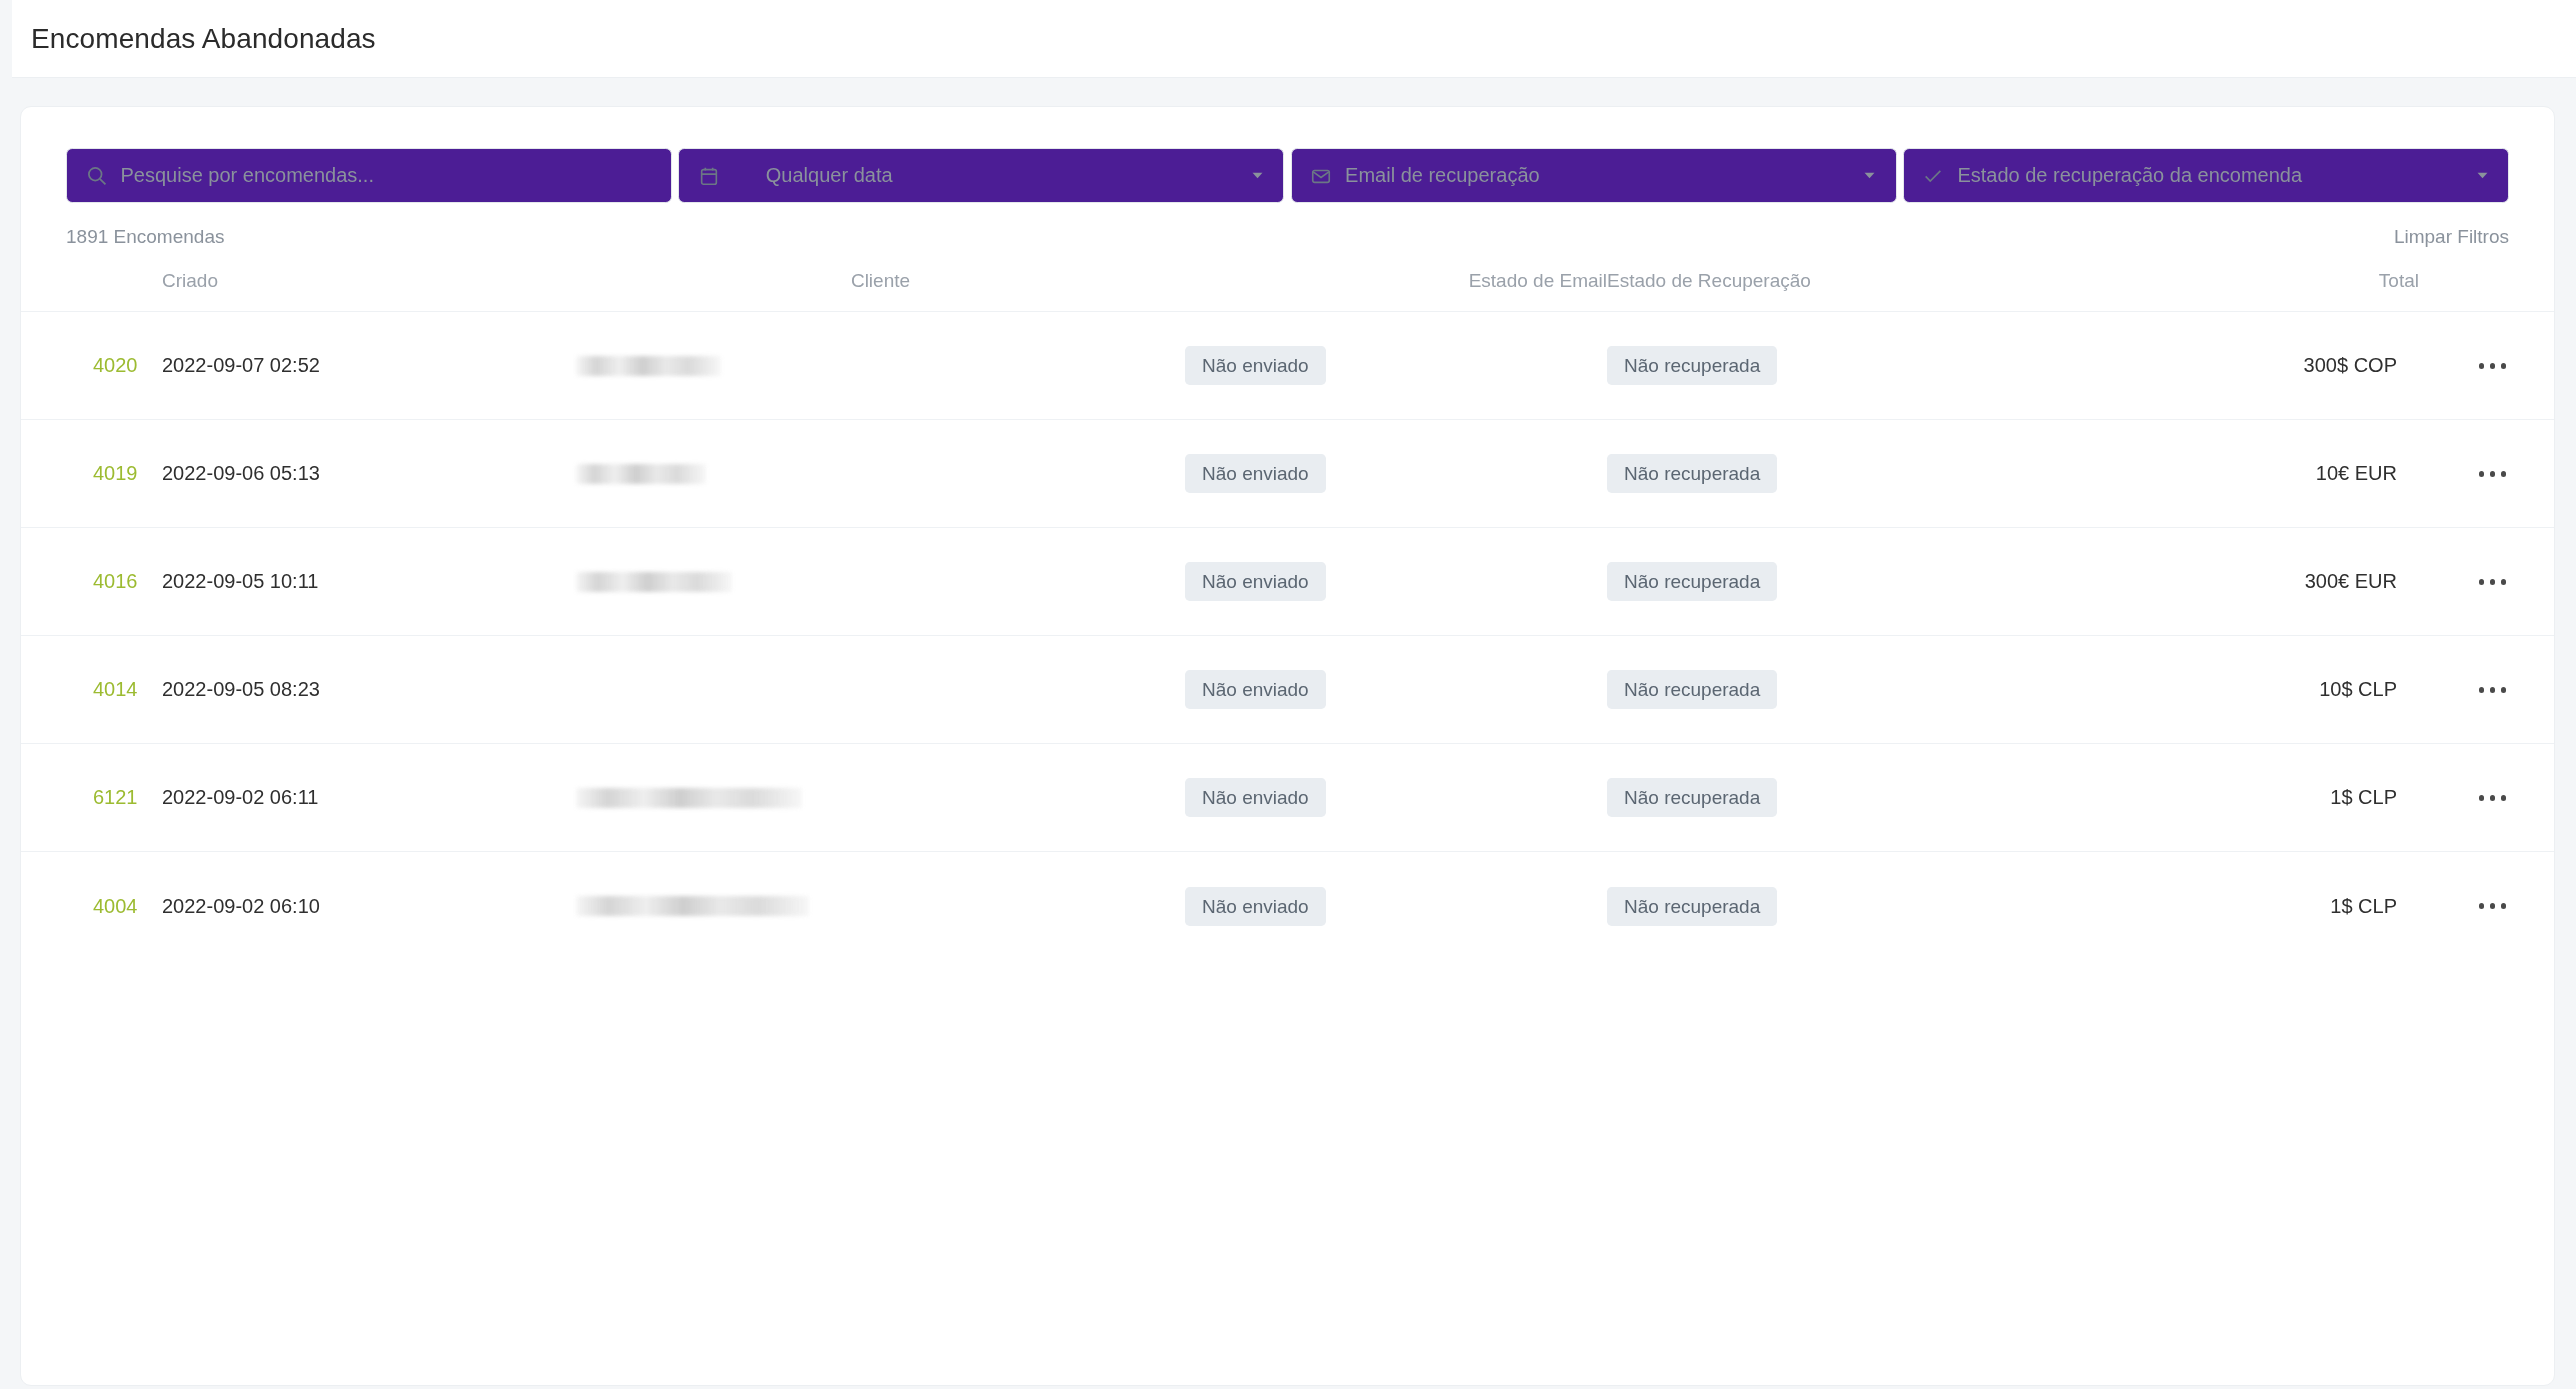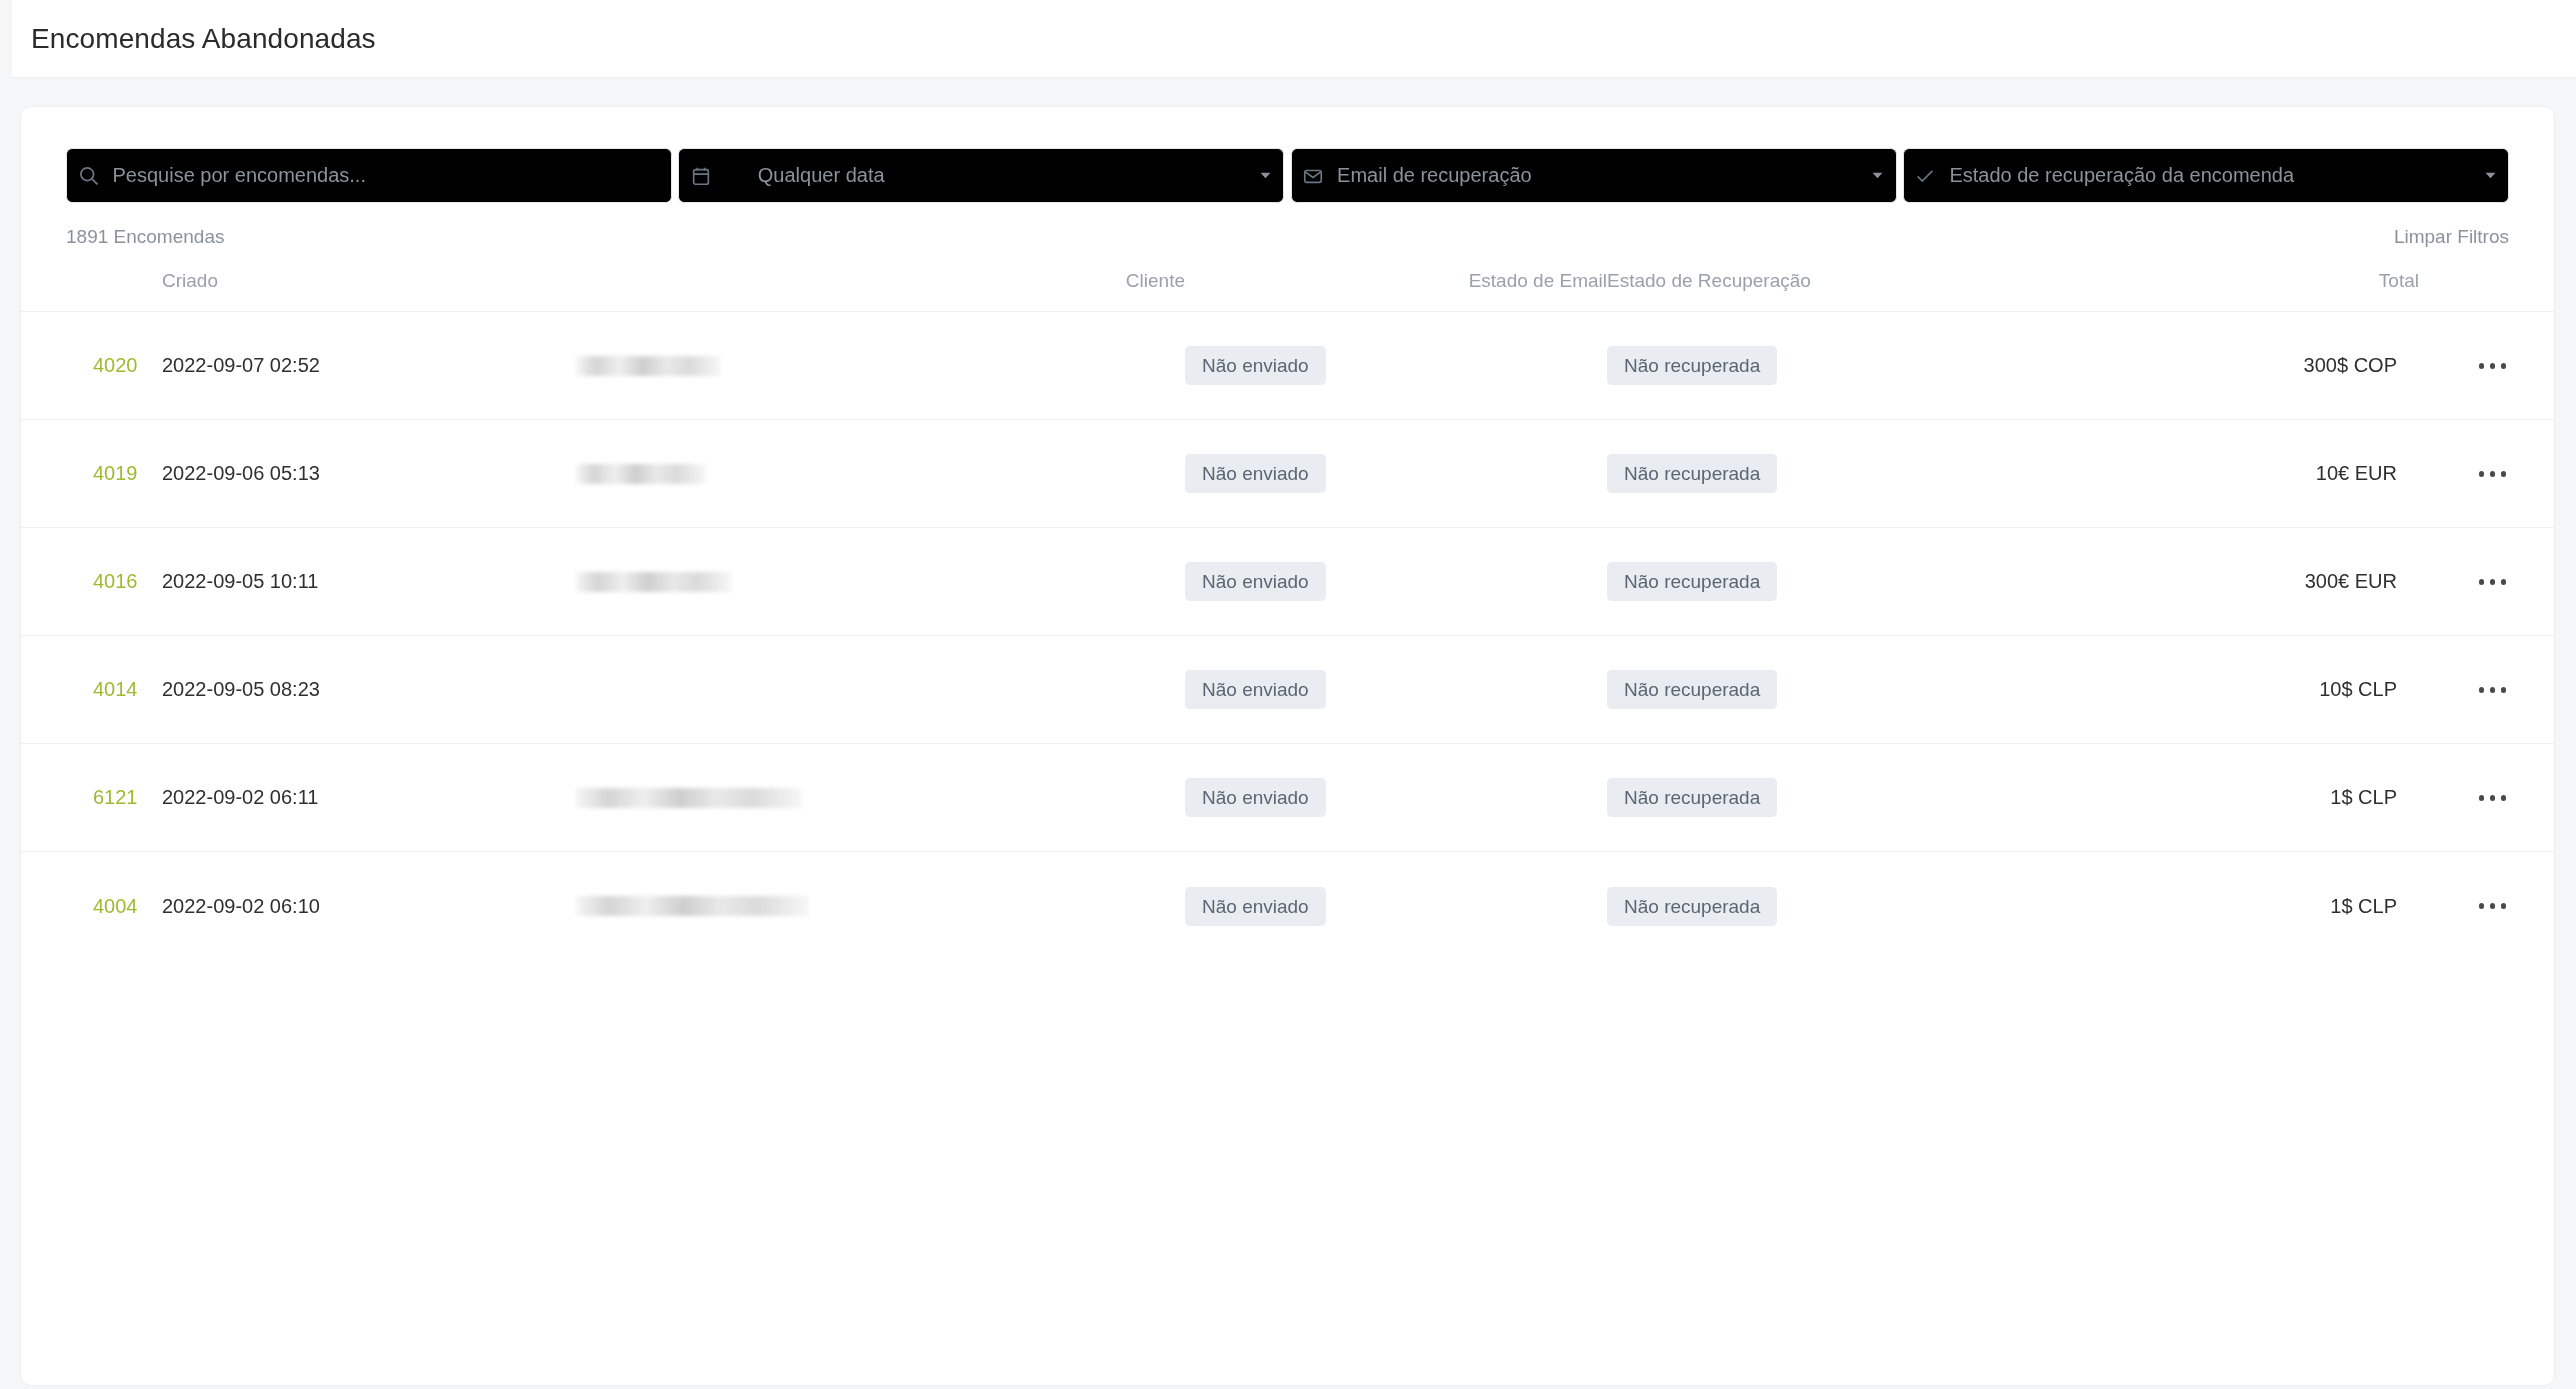--- a/index.html
+++ b/index.html
@@ -46,22 +46,22 @@
     gap: 0;
     padding: 41px 45px 0 45px;
     align-items: center;
   }
   .filter {
     height: 55px;
     border: 1.6px solid #e3e7eb;
     border-radius: 6.2px;
     display: flex;
     align-items: center;
-    padding: 0 8px;
-    background: #000000;
+    padding: 0 16px;
+    background: #4c1d95;
   }
   .filter + .filter { margin-left: 6.2px; }
   .f-search { width: 610px; }
   .f-date   { width: 610px; gap: 33px; }
   .f-email  { width: 610px; }
   .f-state  { width: 610px; }
 
   .f-icon {
     width: 26.5px; height: 26.5px;
     flex: 0 0 26.5px;
@@ -108,21 +108,21 @@
   .col-id     { width: 141px; }
   .col-date   { width: 414px; }
   .col-client { width: 609px; }
   .col-email  { width: 422px; }
   .col-rec    { width: 484px; }
   .col-total  { width: 328px; }
   .col-menu   { width: 147px; }
 
   th.th-id     { text-align: left; padding-left: 72px; }
   th.th-date   { text-align: left; }
-  th.th-client { text-align: right; margin-top: 12px; }
+  th.th-client { text-align: center; margin-top: 12px; }
   th.th-email  { text-align: right; }
   th.th-rec    { text-align: left; }
   th.th-total  { text-align: right; padding-right: 22px; }
 
   table.tbl td {
     border-top: 1.6px solid #eef1f4;
     height: 108px;
     vertical-align: middle;
     font-size: 20px;
     color: #2f2f2f;

